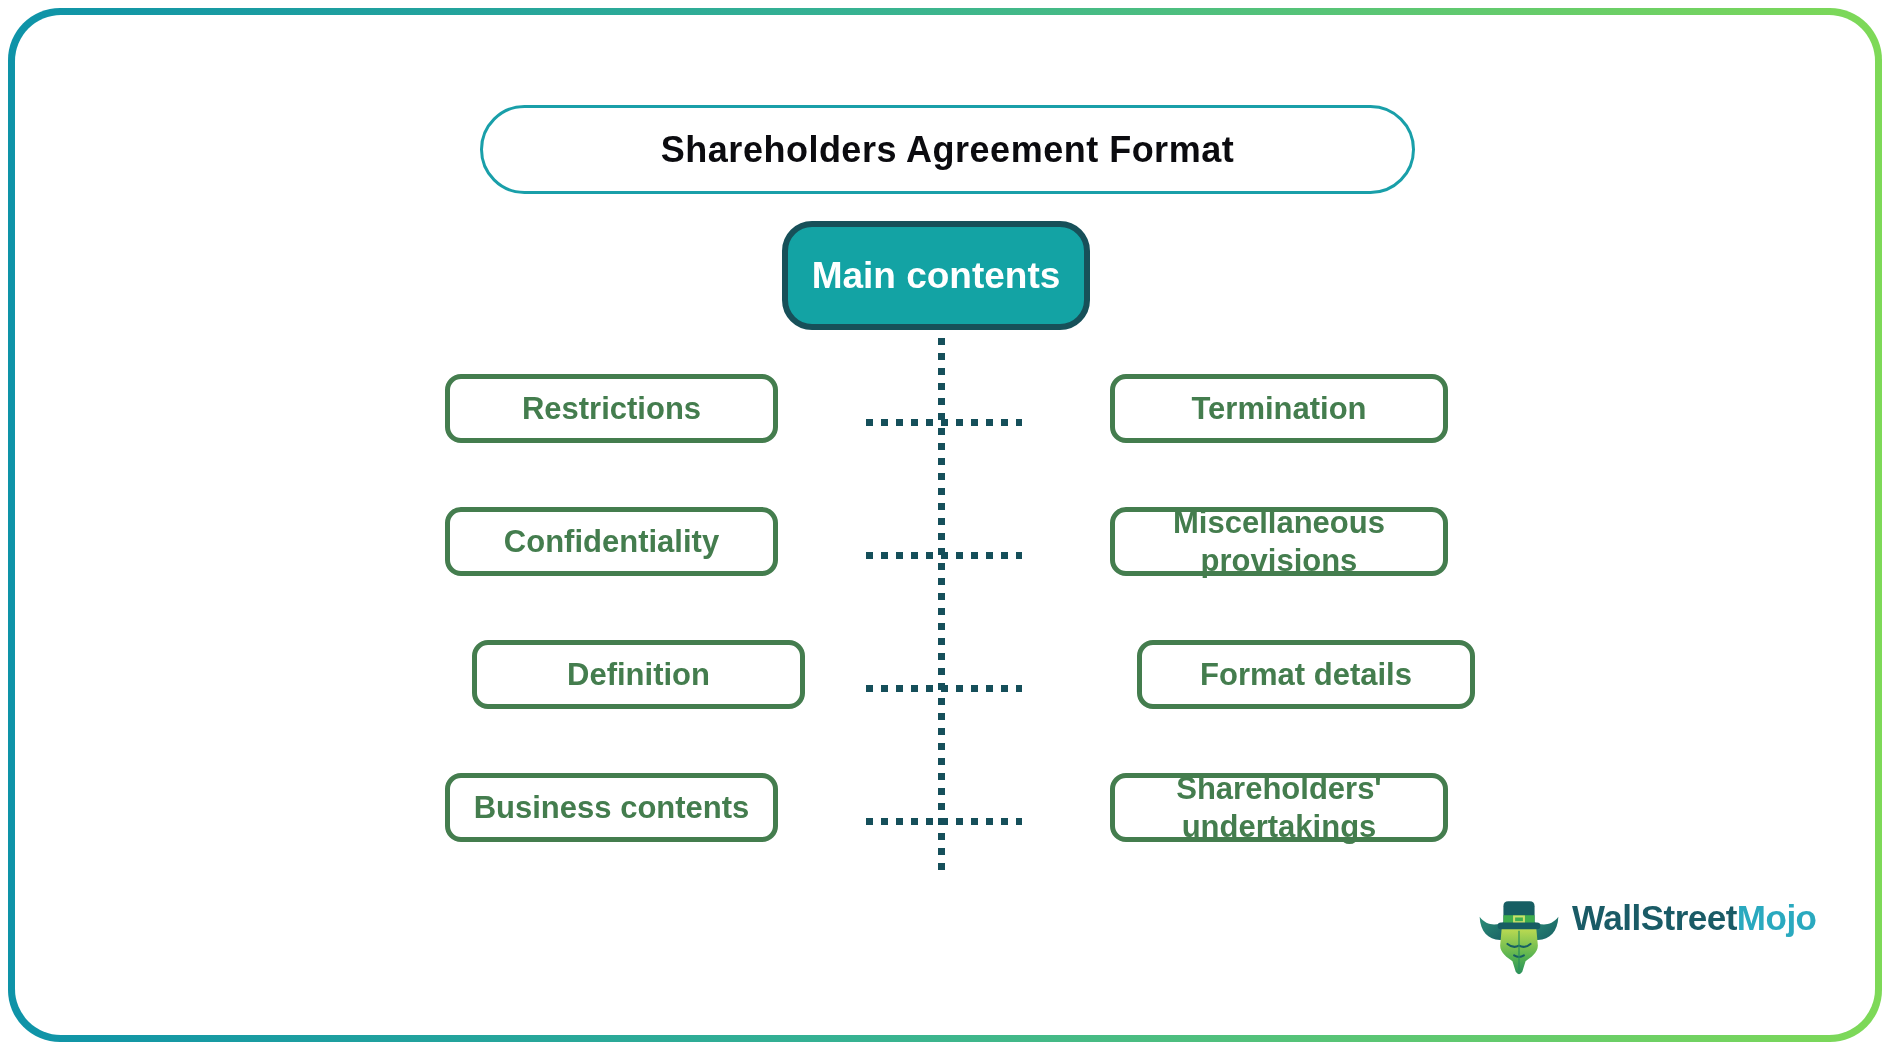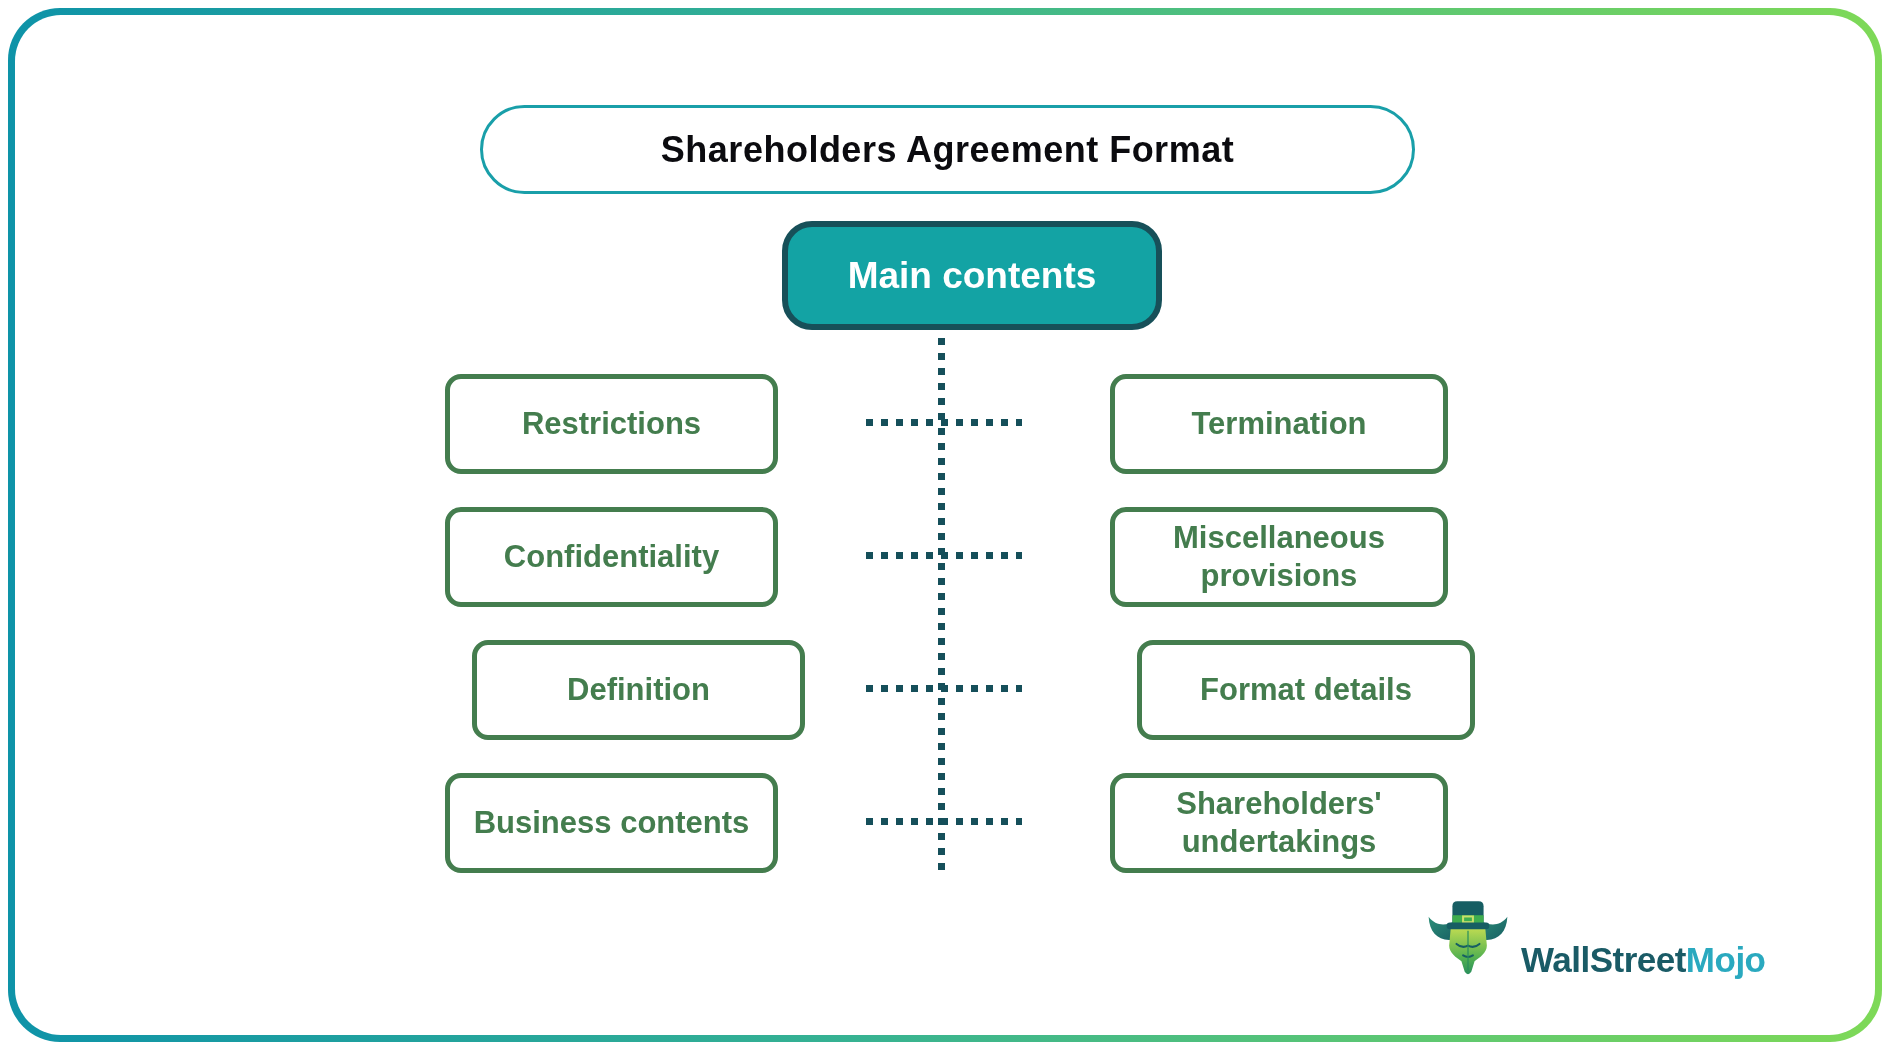--- a/index.html
+++ b/index.html
@@ -40,21 +40,21 @@
     font-size: 36px;
     font-weight: bold;
     color: #0b0b0f;
     letter-spacing: 0.5px;
     background: #ffffff;
   }
   
   .main-node {
     position: absolute;
     left: 782px; top: 221px;
-    width: 380px; height: 109px;
+    width: 308px; height: 109px;
     box-sizing: border-box;
     background: #13a3a4;
     border: 6px solid #175059;
     border-radius: 30px;
     display: flex; align-items: center; justify-content: center;
     font-size: 37px;
     font-weight: bold;
     color: #ffffff;
   }
   
@@ -67,44 +67,44 @@
   .h-dotted {
     position: absolute;
     left: 866px;
     width: 156px; height: 7px;
     background: repeating-linear-gradient(to right, #154f5a 0 7px, transparent 7px 15px);
   }
   
   .item-box {
     position: absolute;
     box-sizing: border-box;
-    height: 100px;
+    height: 69px;
     border: 5px solid #447d4e;
     border-radius: 16px;
     background: #ffffff;
     display: flex; align-items: center; justify-content: center;
     text-align: center;
     font-size: 31px;
     font-weight: bold;
     color: #447d4e;
     line-height: 1.22;
     padding: 0 10px;
   }
   .col-left  { left: 445px;  width: 333px; }
   .col-right { left: 1110px; width: 338px; }
   .row-0 { top: 374px; }
   .row-1 { top: 507px; }
   .row-2 { top: 640px; margin-left: 27px; }
   .row-3 { top: 773px; }
   
   .logo {
     position: absolute;
-    left: 1427px; top: 898px;
+    left: 1478px; top: 898px;
     height: 82px;
-    display: flex; align-items: flex-end;
+    display: flex; align-items: flex-start;
     gap: 12px;
   }
   .logo-text {
     font-size: 35px;
     font-weight: bold;
     letter-spacing: -0.5px;
     white-space: nowrap;
   }
   .logo-text .primary { color: #1a5b66; }
   .logo-text .accent  { color: #2aa9bf; }

